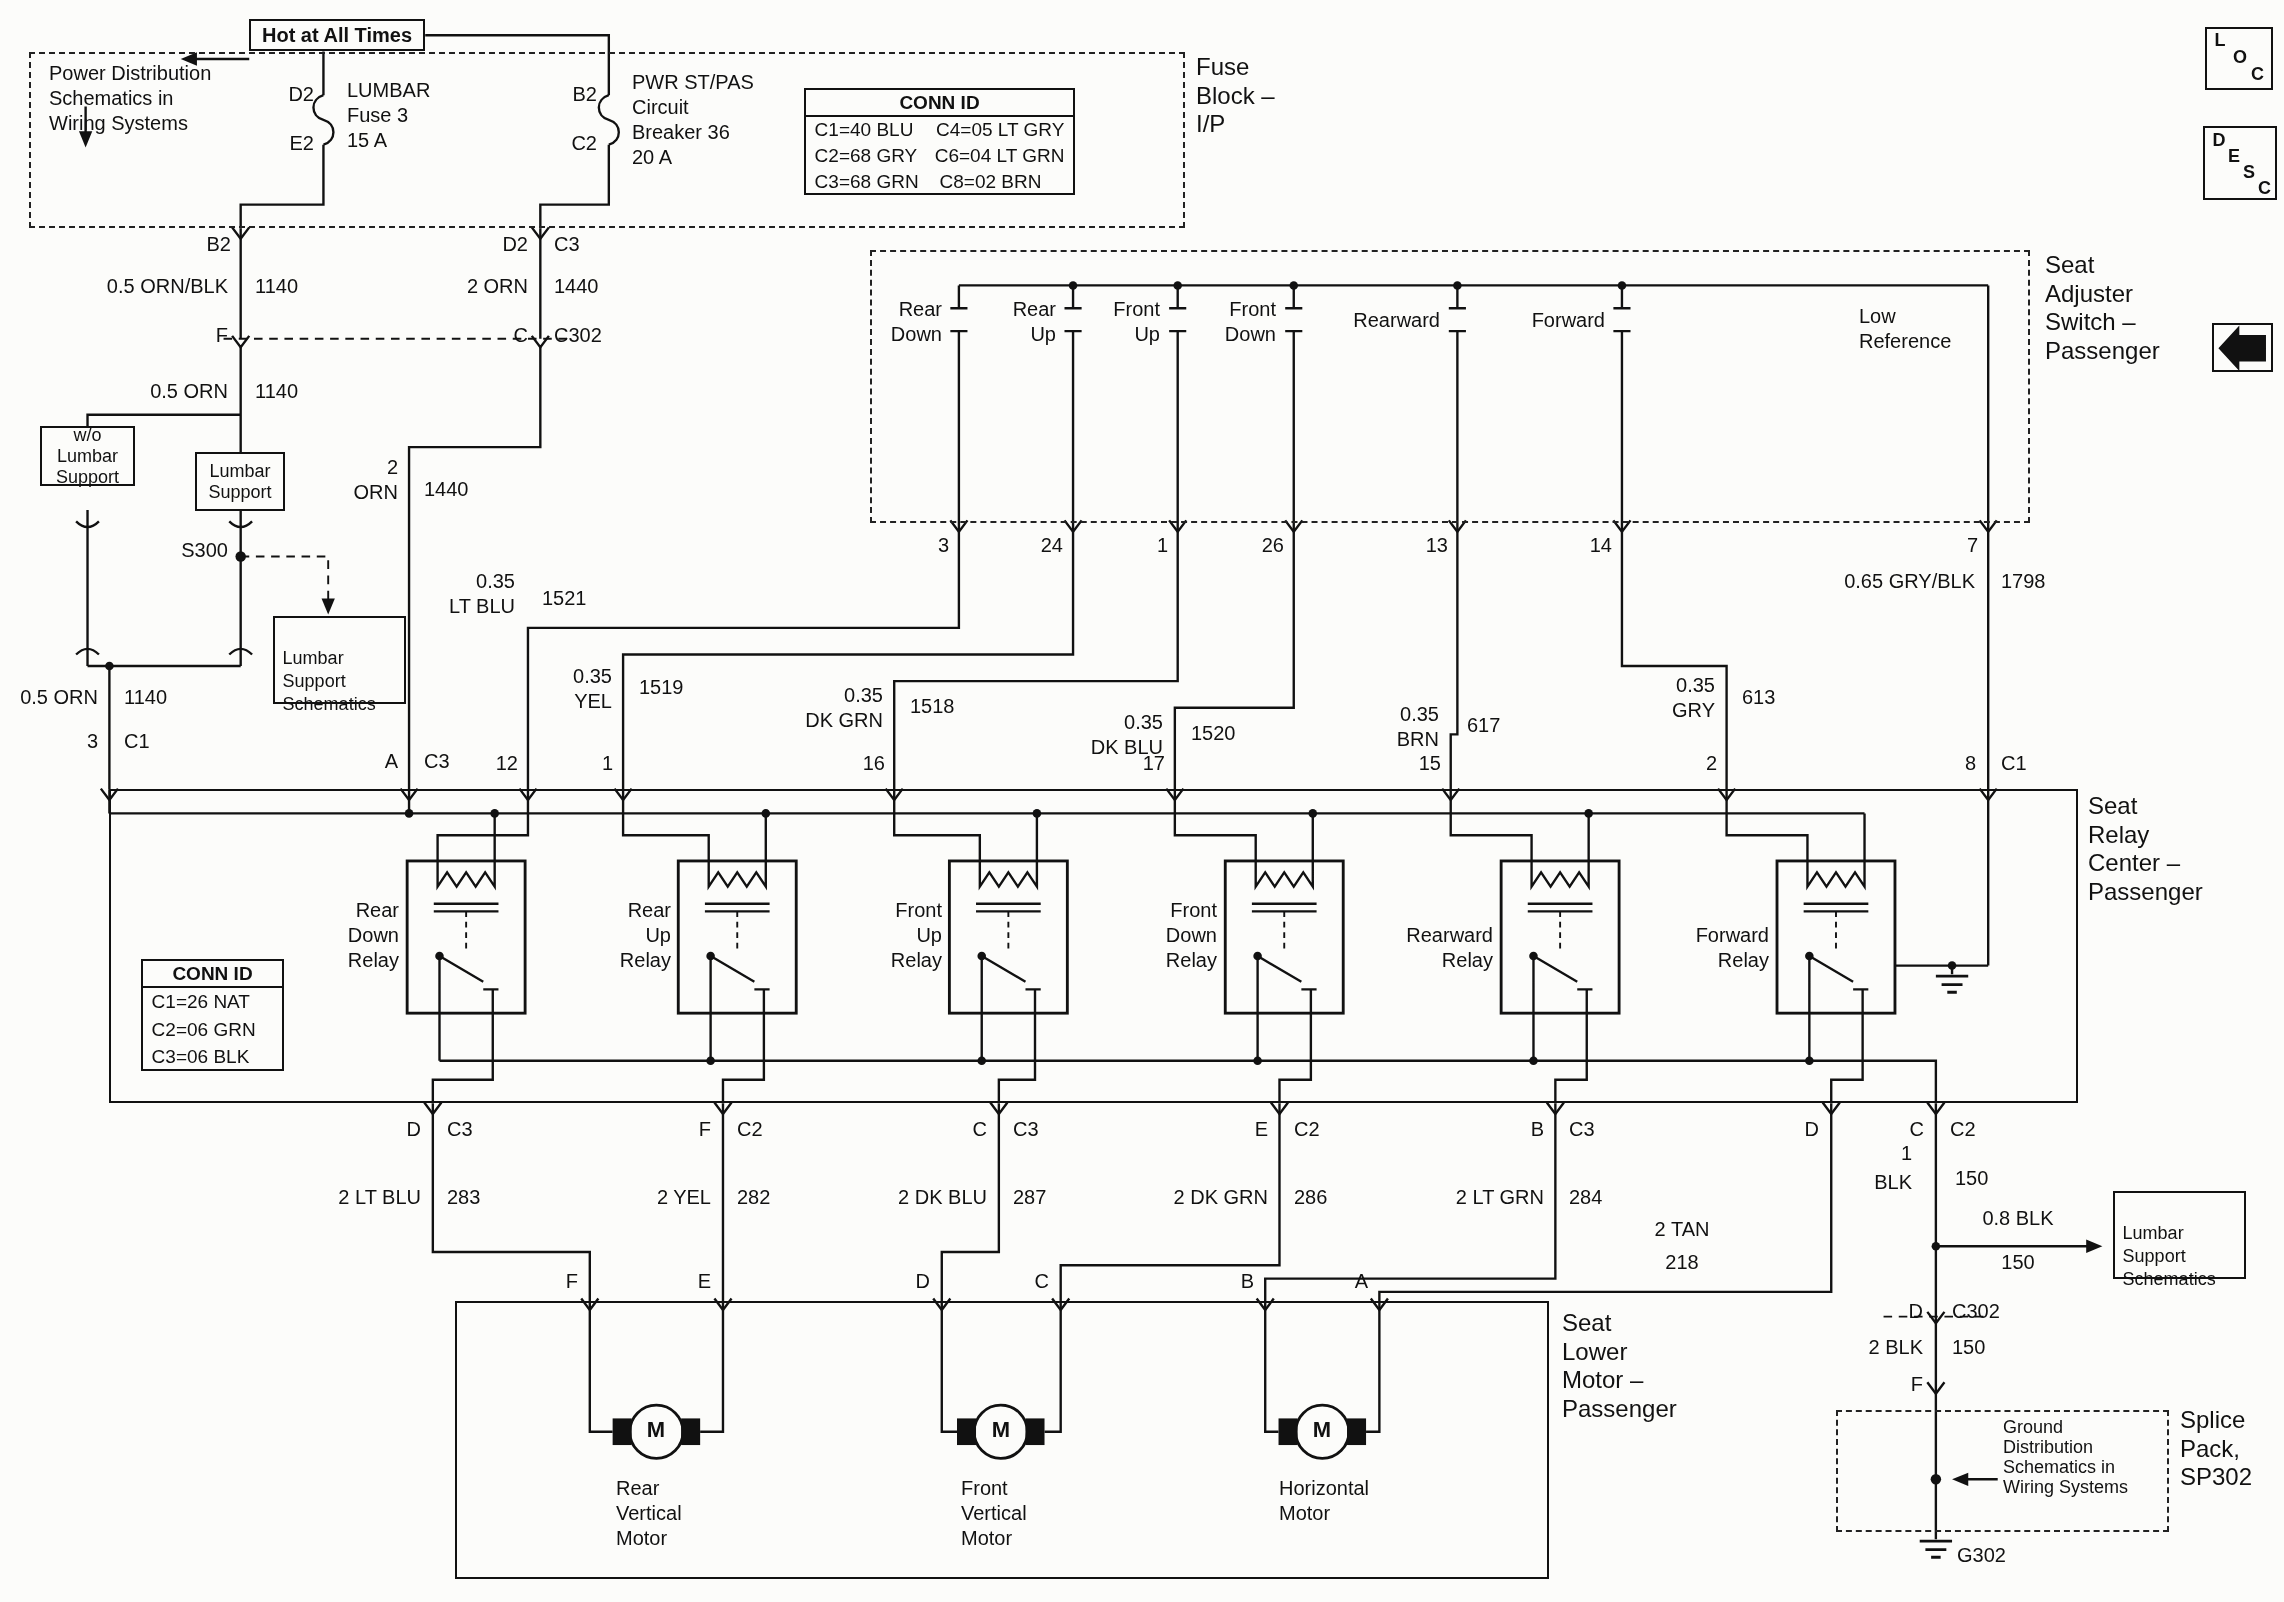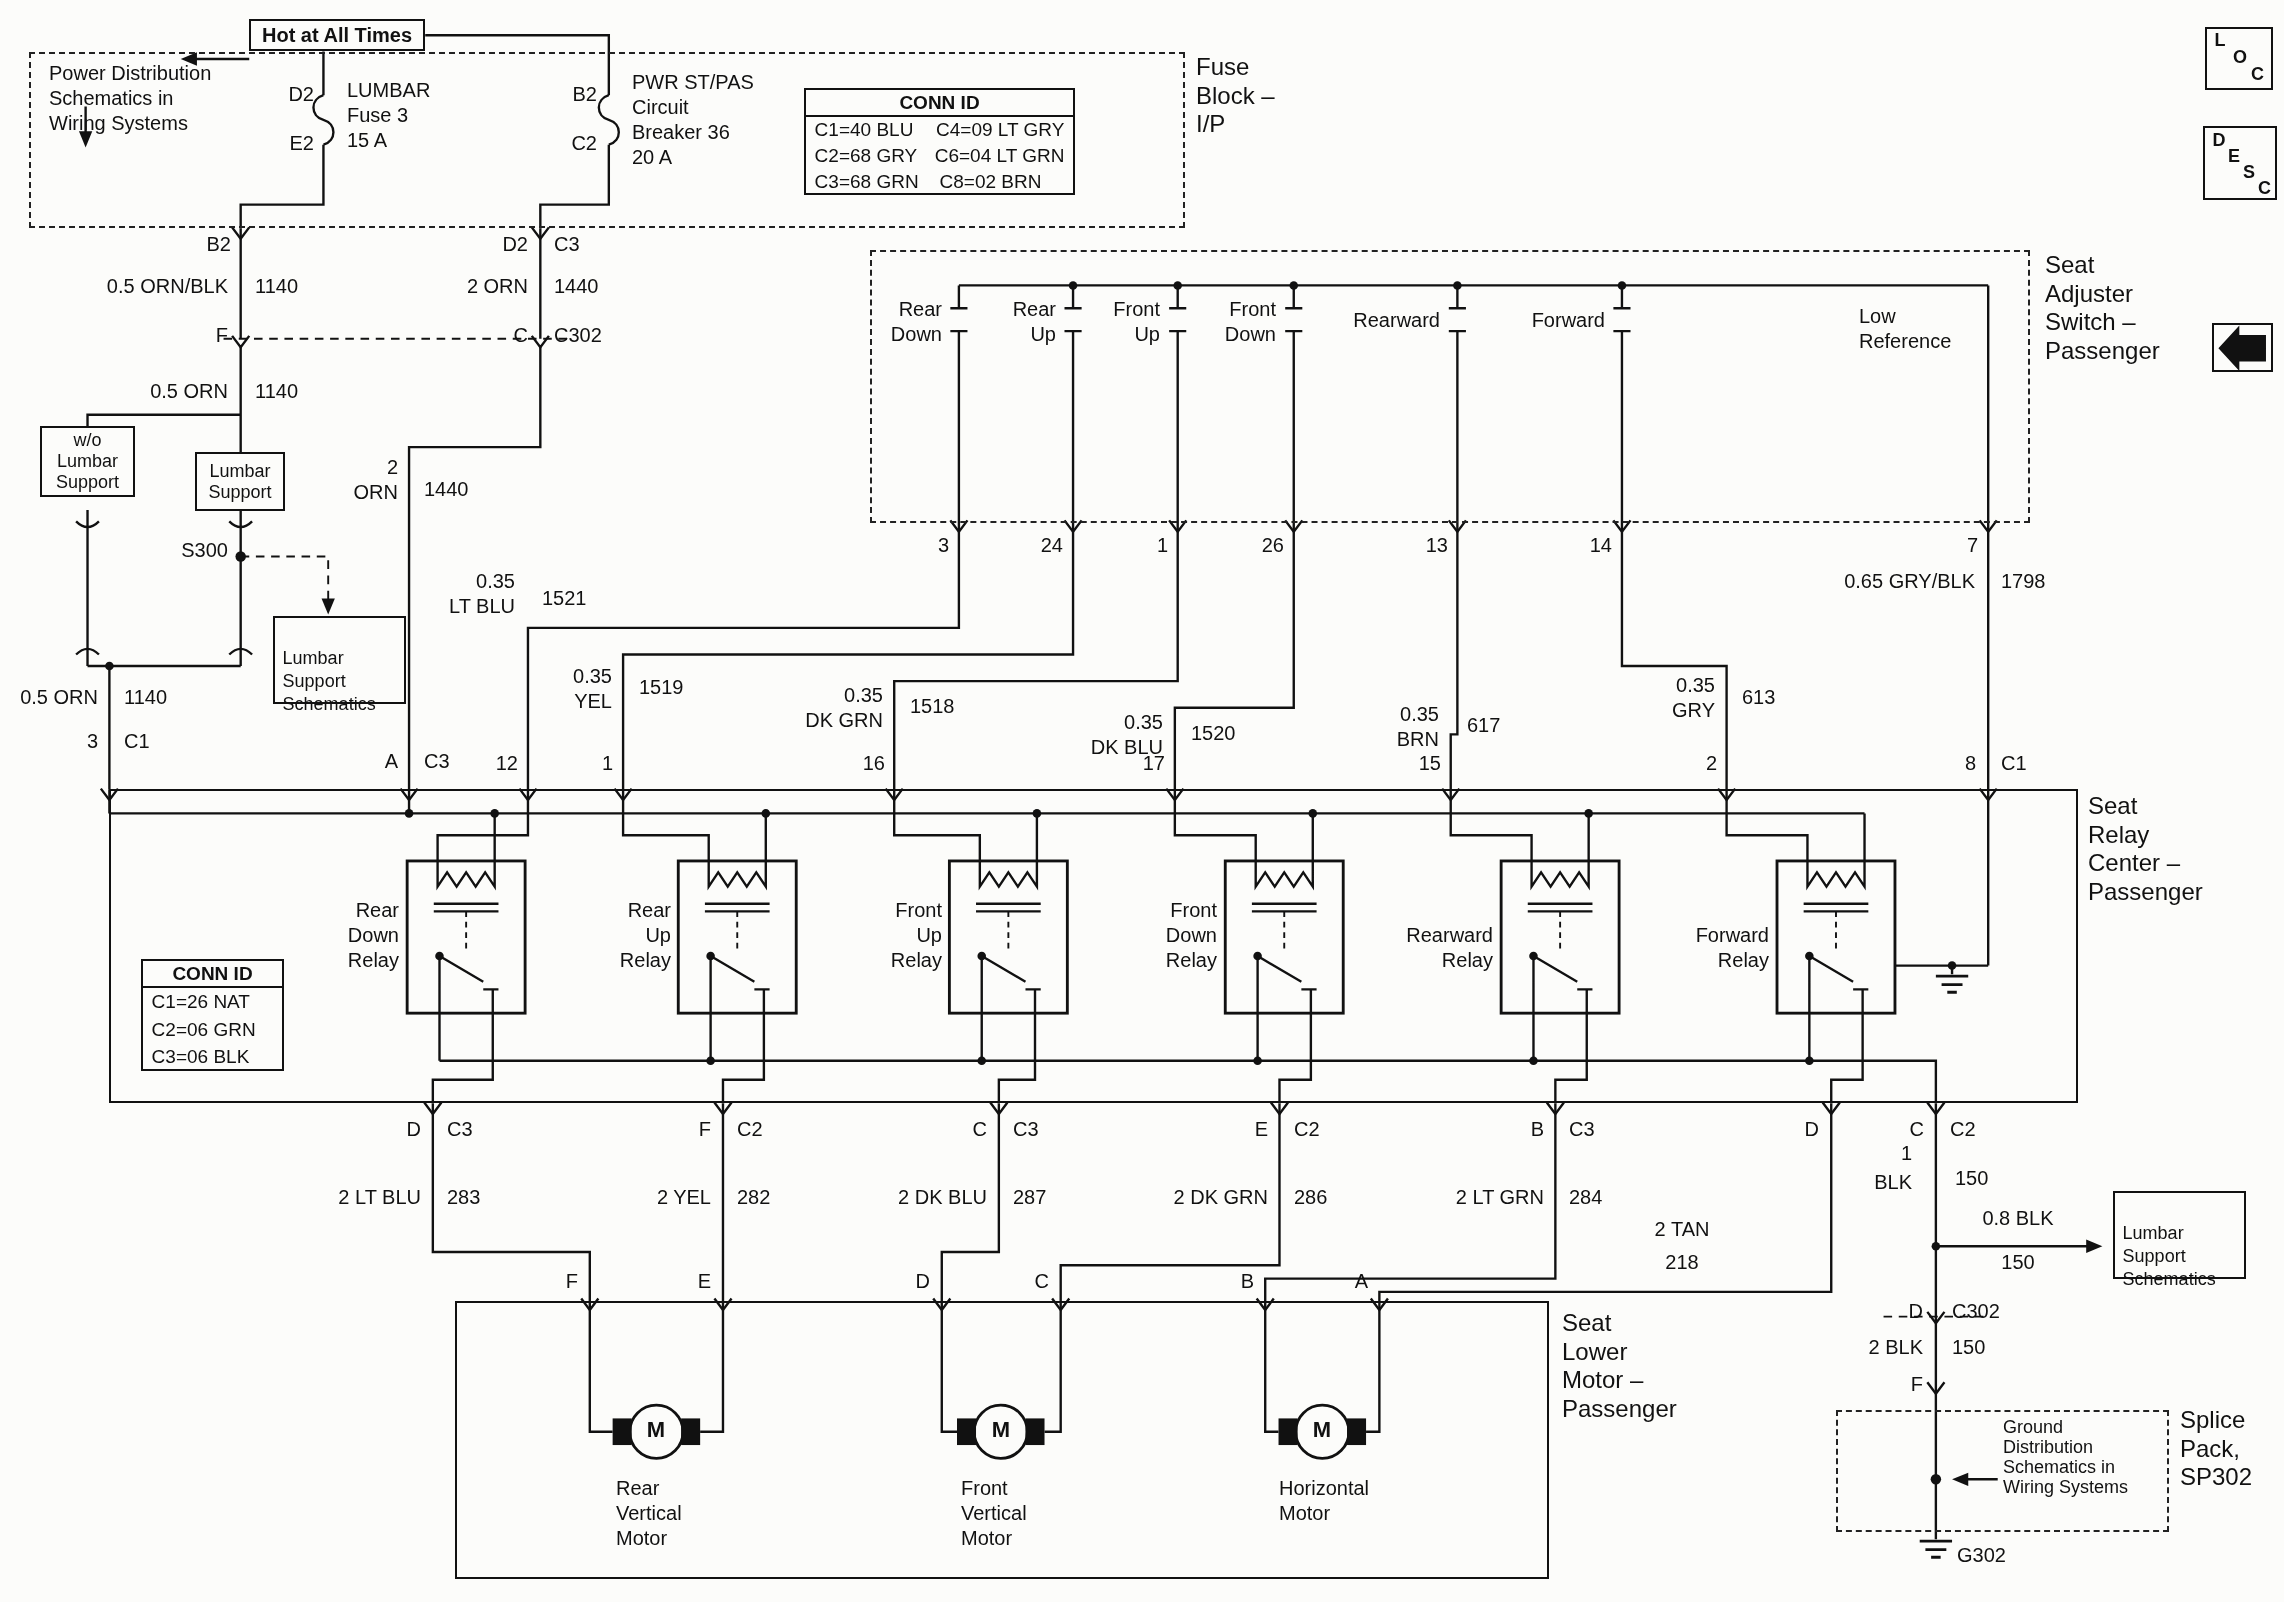--- a/index.html
+++ b/index.html
@@ -174,33 +174,33 @@
   <div class="dashedbox" style="left:1836px;top:1410px;width:333px;height:122px"></div>
 
   <div class="box titlebox" style="left:249px;top:19px;width:176px;height:32px">
     <span>Hot at All Times</span>
   </div>
 
   <div class="box" style="left:804px;top:88px;width:271px;height:107px">
     <div class="conn-title">CONN ID</div>
     <div class="conn-row">
       <span>C1=40 BLU</span>
-      <span>C4=09 LT GRY</span>
+      <span>C4=05 LT GRY</span>
     </div>
     <div class="conn-row">
       <span>C2=68 GRY</span>
       <span>C6=04 LT GRN</span>
     </div>
     <div class="conn-row">
       <span>C3=68 GRN</span>
       <span>C8=02 BRN</span>
     </div>
   </div>
 
-  <div class="box optbox" style="left:40px;top:426px;width:95px;height:71px">
+  <div class="box optbox" style="left:40px;top:426px;width:95px;height:60px">
     <span>w/o
 Lumbar
 Support</span>
   </div>
   <div class="box optbox" style="left:195px;top:452px;width:90px;height:59px">
     <span>Lumbar
 Support</span>
   </div>
   <div class="box refbox" style="left:273px;top:616px;width:133px;height:88px">
     <span>Lumbar

